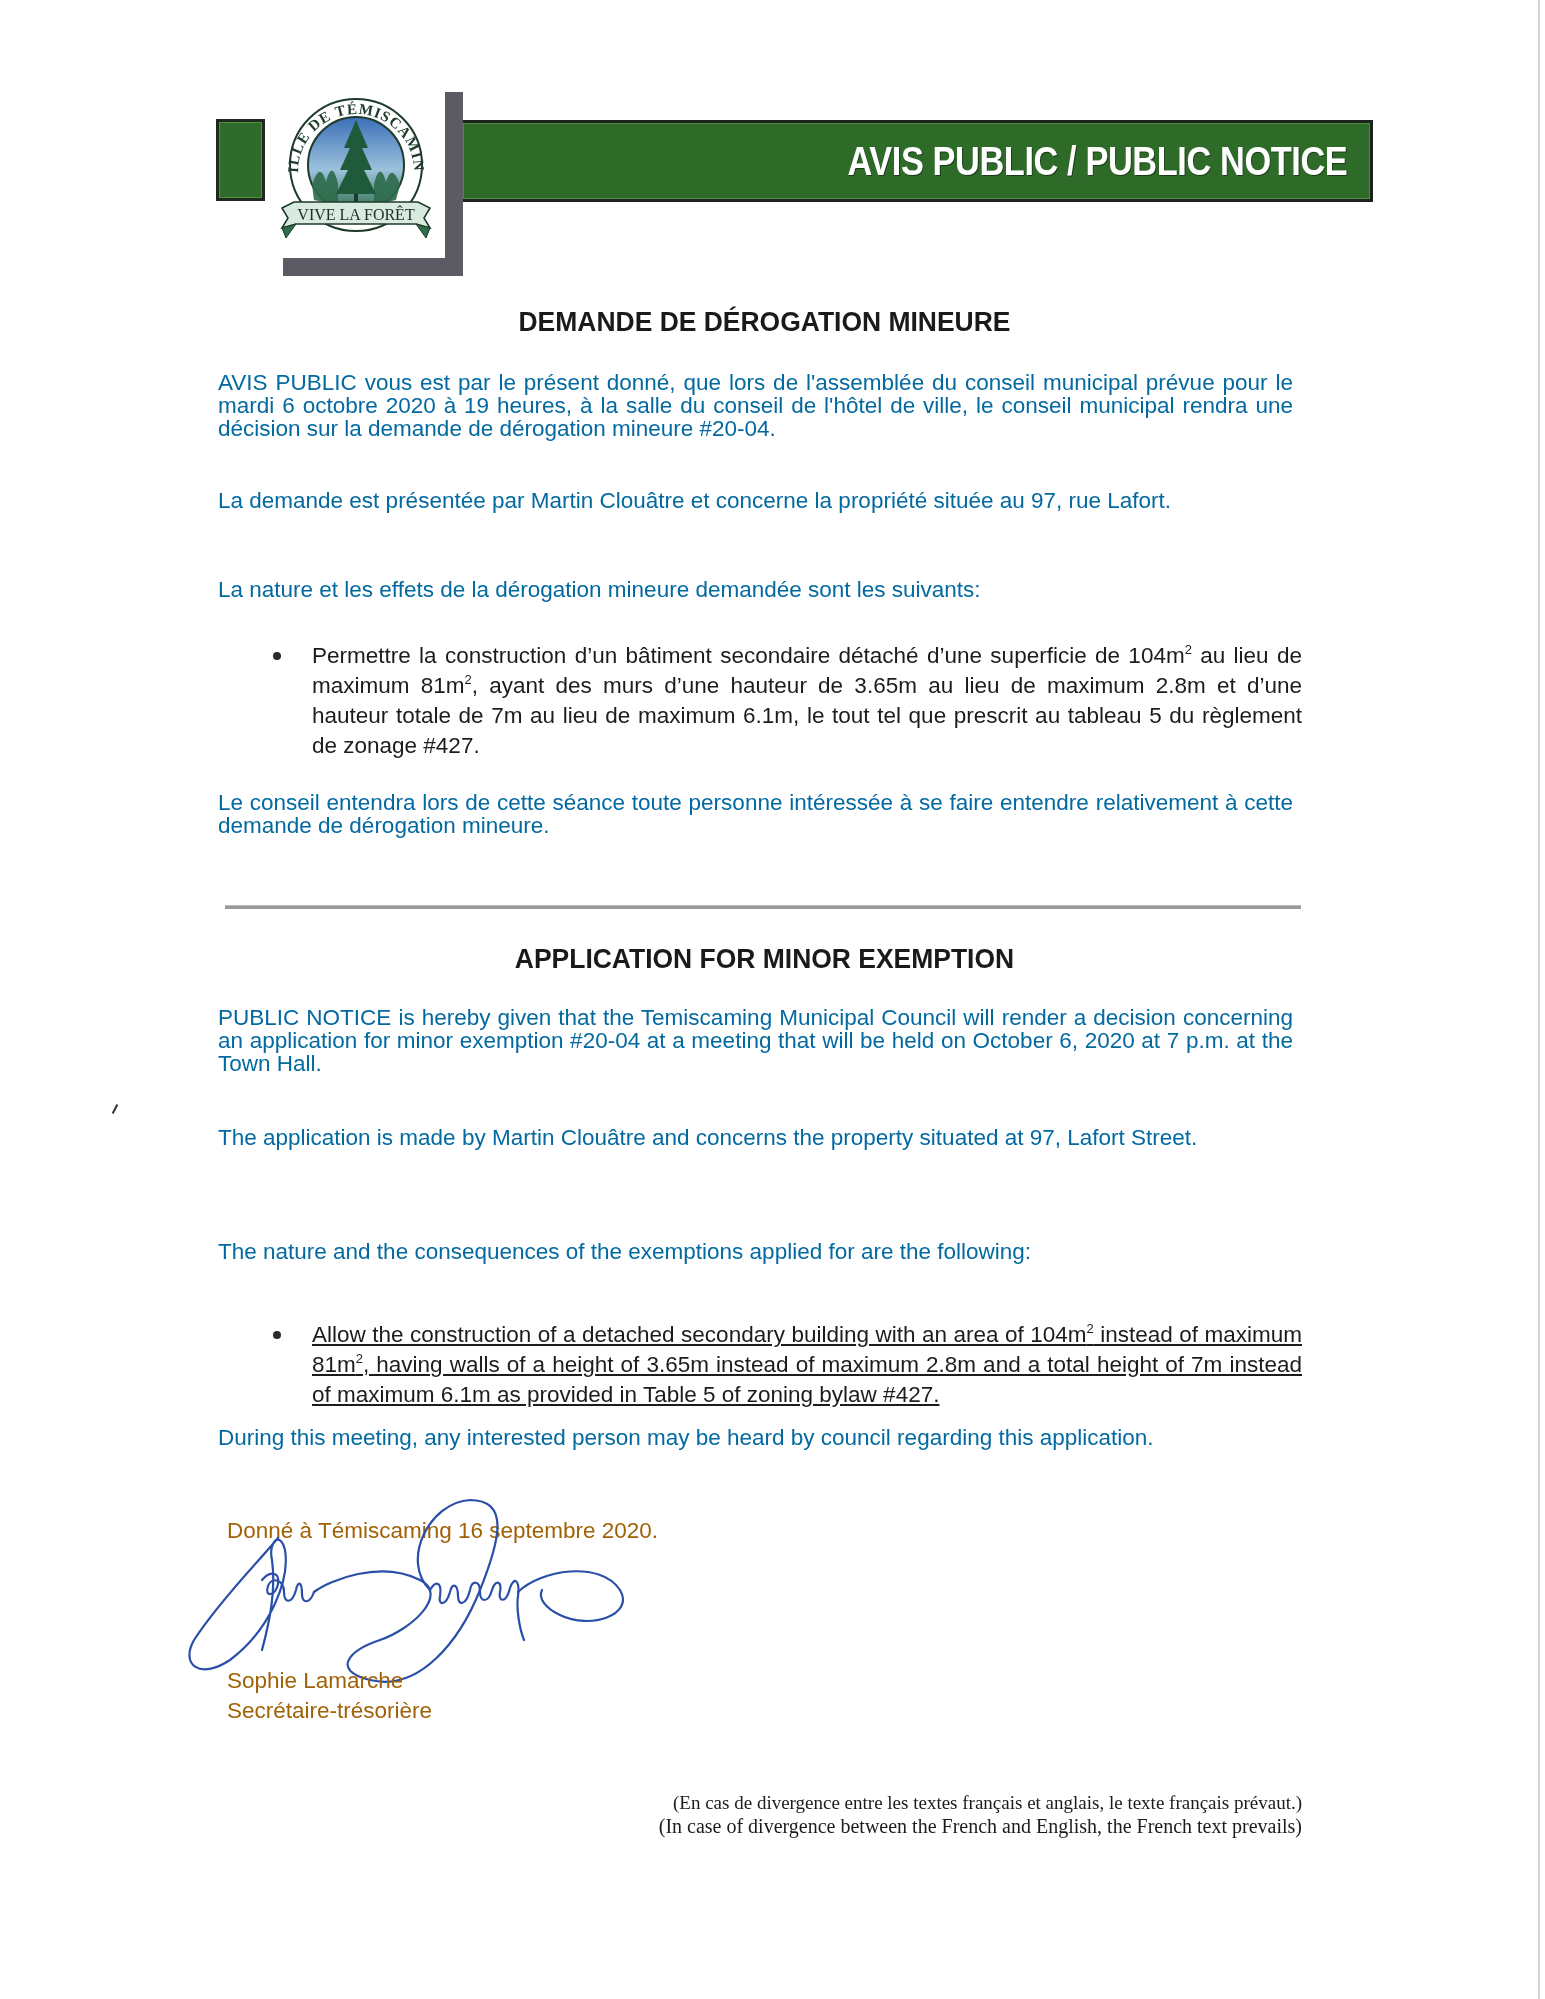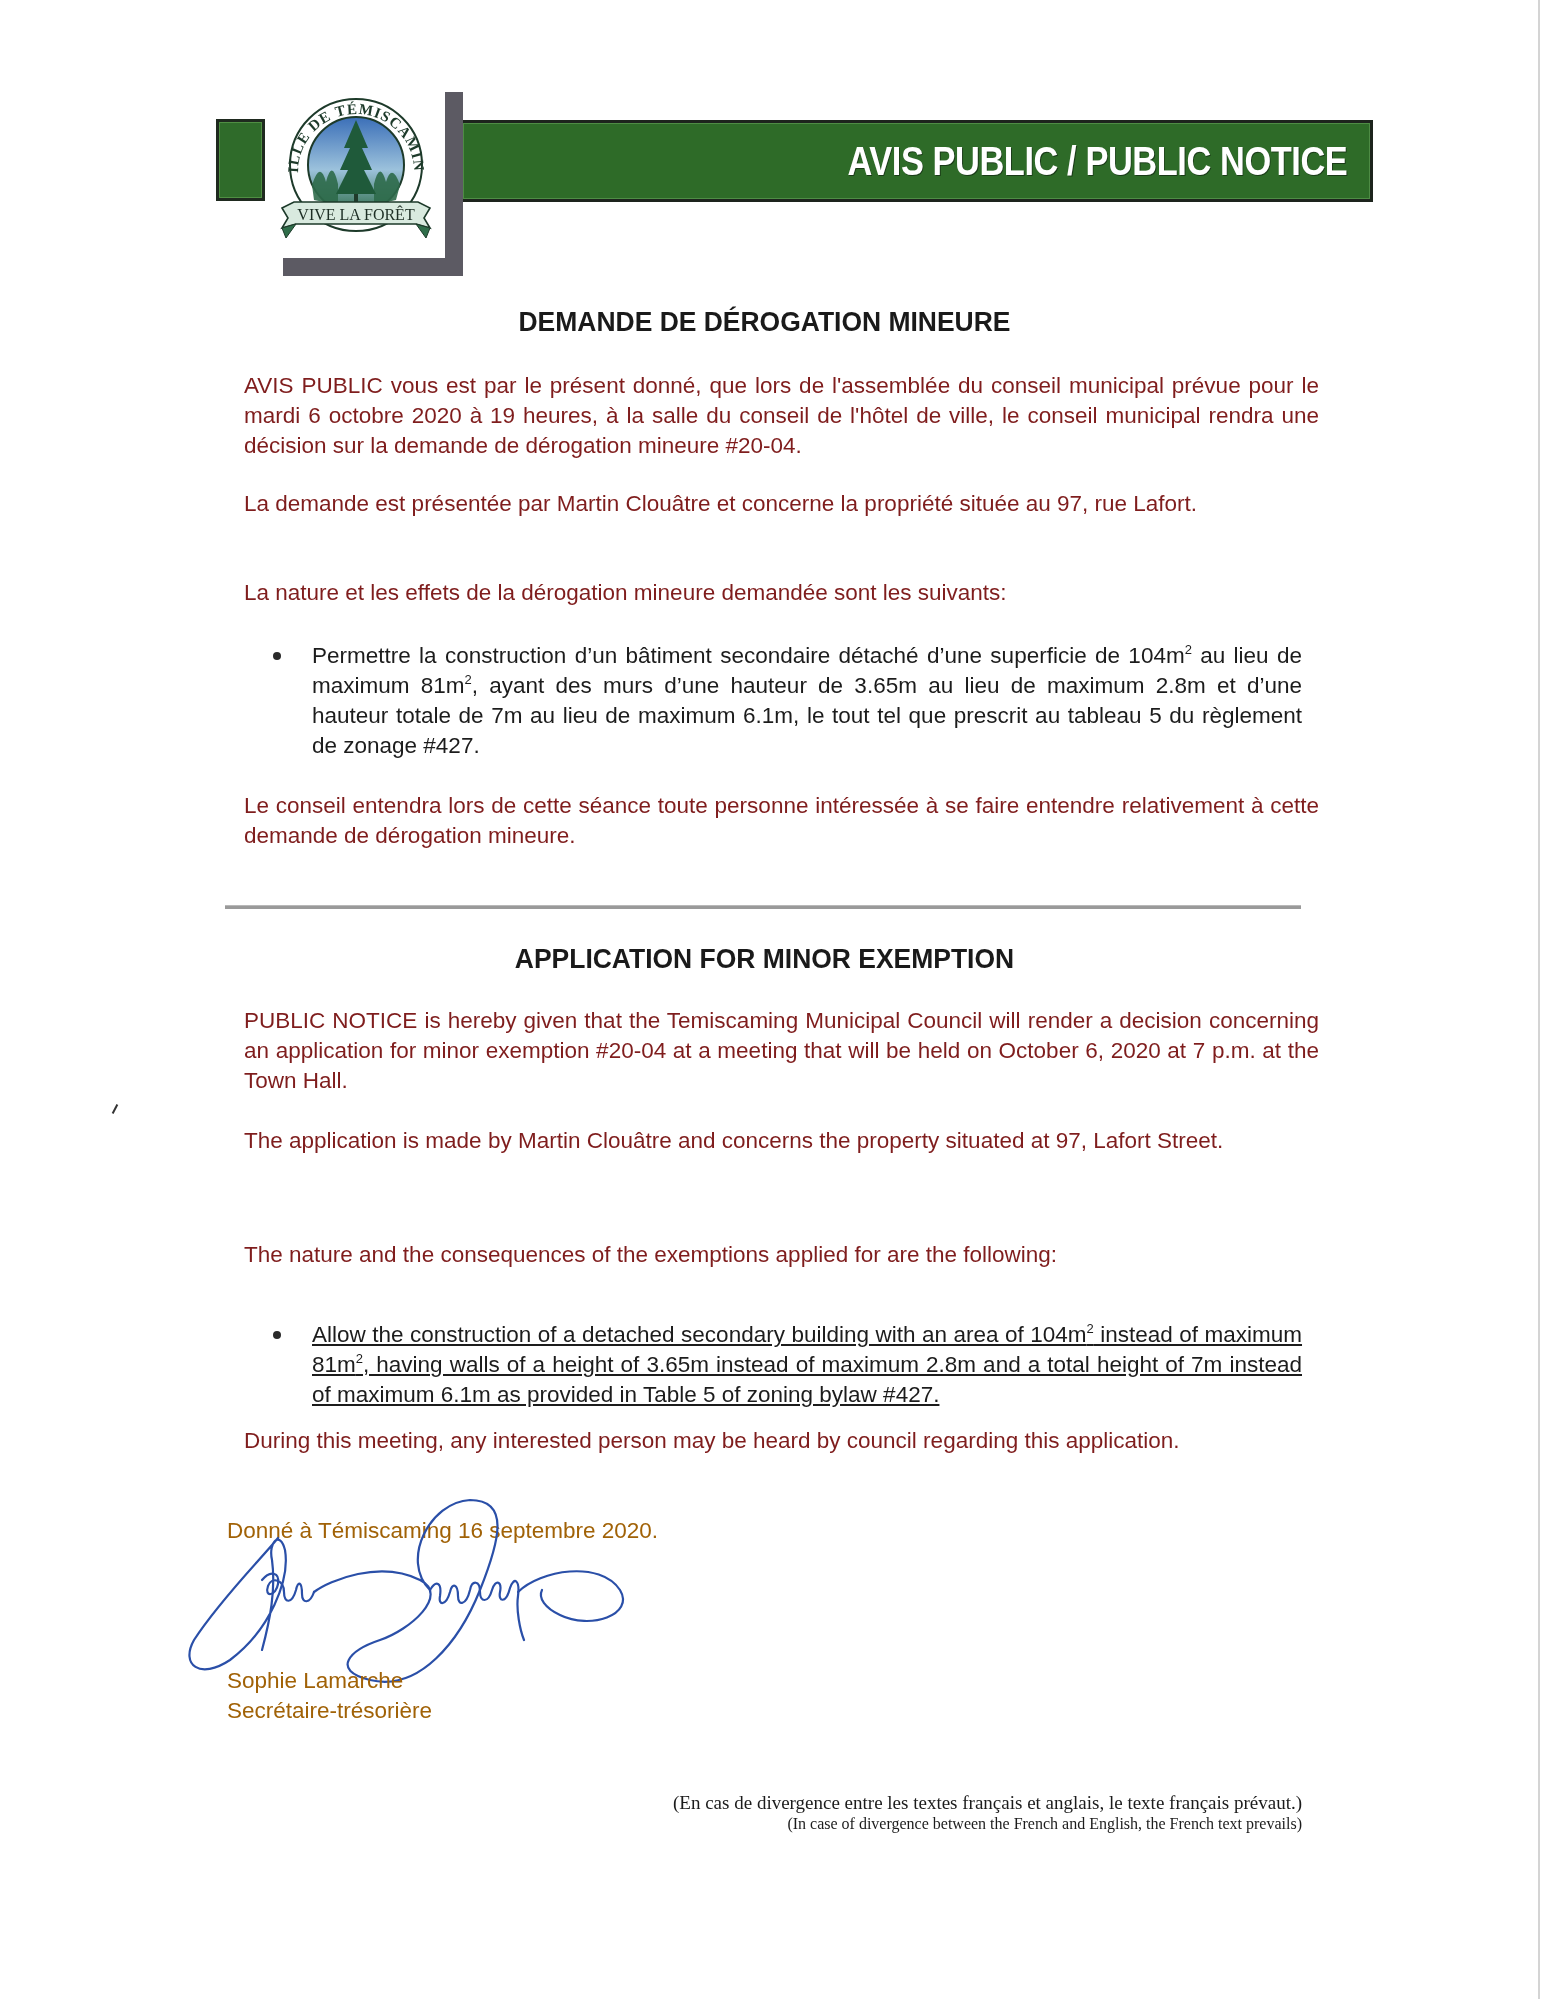--- a/index.html
+++ b/index.html
@@ -22,37 +22,37 @@
             display: flex; align-items: center; justify-content: flex-end; padding-right: 23px;
             box-shadow: inset 0 0 0 1px #4e8c45; }
   .banner-title { font-family: "Liberation Sans", sans-serif; font-weight: bold; color: #ffffff;
                   font-size: 40px; letter-spacing: -0.5px; transform: scaleX(0.86); transform-origin: right center;
                   text-shadow: 1px 1px 0 #1a3a18; white-space: nowrap; }
   .logo { left: 276px; top: 90px; width: 160px; height: 160px; }
 
   
   .h { left: 227px; width: 1075px; text-align: center; font-weight: bold; font-size: 27px;
        color: #1a1a1a; transform: scaleX(0.98); }
-  .p { left: 244px; width: 1075px; font-size: 22.5px; line-height: 30px; text-align: justify;
-       color: #7f1d1d; }
+  .p { left: 218px; width: 1075px; font-size: 22.5px; line-height: 23px; text-align: justify;
+       color: #0369a1; }
   .p.last-left { text-align-last: left; }
   .bullet-wrap { left: 227px; width: 1075px; }
   .bullet-dot { position: absolute; left: 46px; top: 11px; width: 8px; height: 8px; border-radius: 50%; background: #2a2a2a; }
   .bullet-text { margin-left: 85px; font-size: 22.5px; line-height: 30px; text-align: justify; text-align-last: left; }
   sup { font-size: 13px; line-height: 0; vertical-align: 9px; }
   .hr { left: 225px; top: 905px; width: 1076px; height: 4px; background: #9a9a9a;
         border-top: 1px solid #b8b8b8; box-sizing: border-box; }
 
   .sign-line { left: 227px; font-size: 22.5px; line-height: 30px; color: #a16207; white-space: nowrap; }
   .signature { left: 180px; top: 1480px; width: 460px; height: 220px; }
 
   .footer { left: 227px; width: 1075px; text-align: right; font-family: "Liberation Serif", serif;
             color: #1c1c1c; white-space: nowrap; }
   .footer.fr { top: 1792px; font-size: 19px; }
-  .footer.en { top: 1815px; font-size: 16px; }
+  .footer.en { top: 1815px; font-size: 20px; }
 </style>
 </head>
 <body>
 
 <div class="abs scan-edge"></div>
 <div class="abs scan-mark"></div>
 
 <div class="abs green-small"></div>
 <div class="abs banner">
   <span class="banner-title">AVIS PUBLIC / PUBLIC NOTICE</span>

